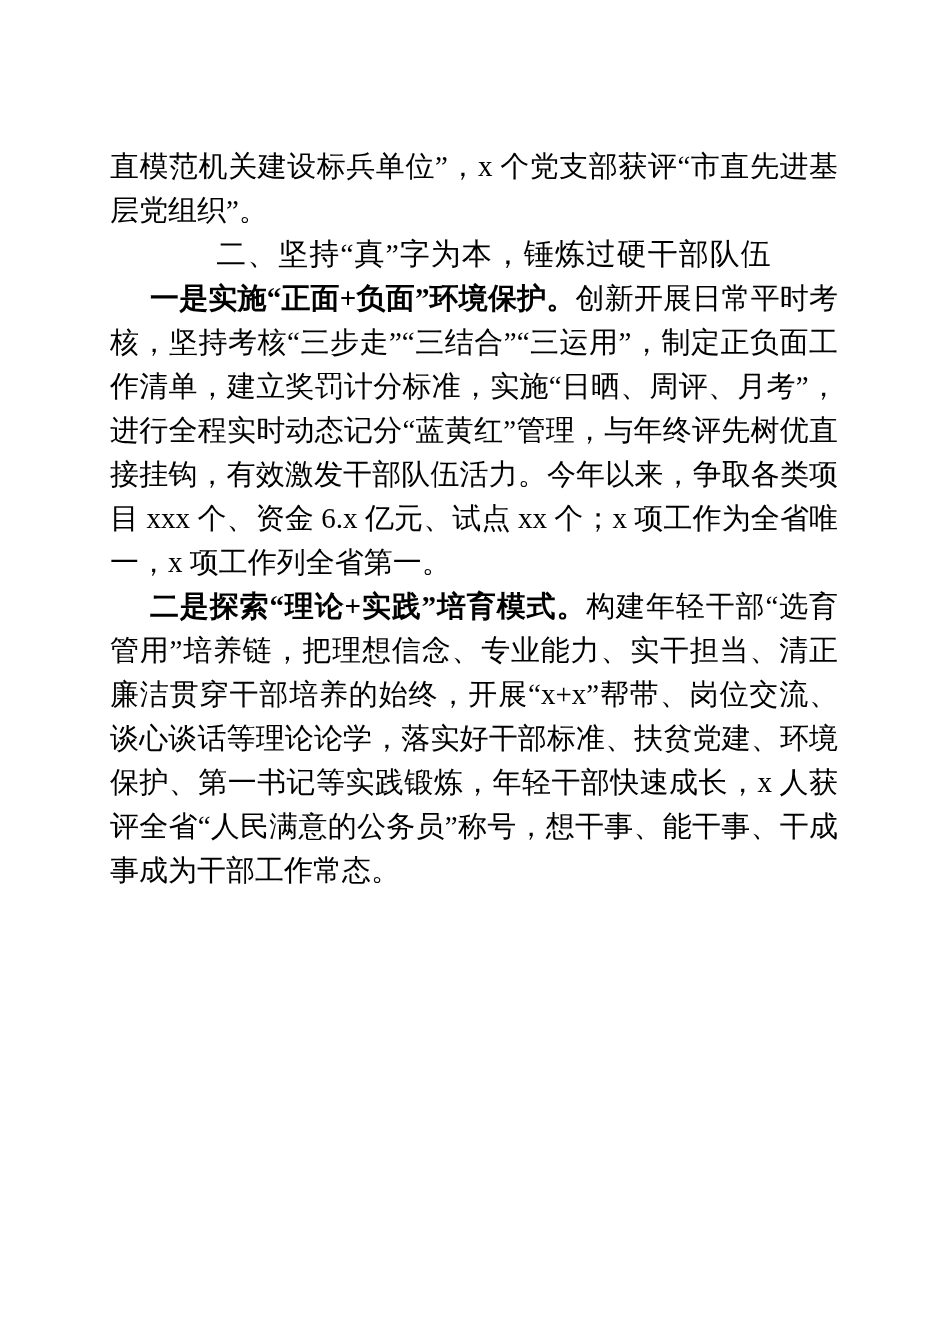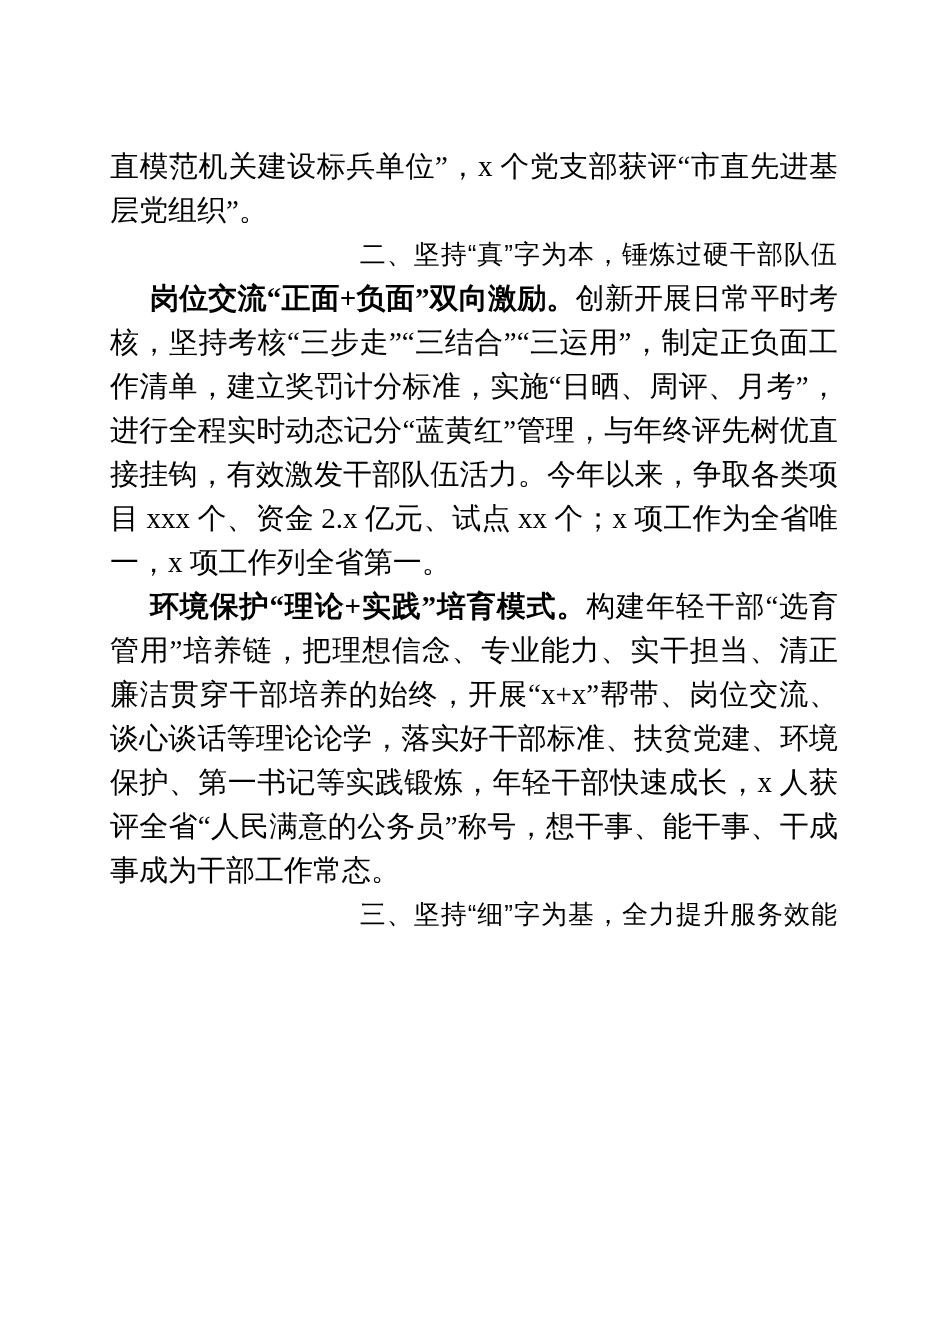--- a/index.html
+++ b/index.html
@@ -25,34 +25,33 @@
     width: 728px;
     font-size: 29px;
     line-height: 44px;
     text-align: justify;
     color: #000000;
   }
   .para { margin: 0; padding: 0; }
   .para.indent { text-indent: 40px; }
   .para.no-indent { text-indent: 0; }
   .para.heading {
-    font-family: Liberation Sans, sans-serif;
+    font-family: Liberation Serif, serif;
     font-weight: 700;
-    font-size: 26px;
+    font-size: 30px;
     line-height: 44px;
-    text-align: right;
+    text-align: center;
     letter-spacing: 1px;
   }
   .seg.lead { font-weight: 700; }
   .seg.text { font-weight: 400; }
 </style>
 </head>
 <body>
 
 <div class="page">
   <main class="doc" id="doc-root">
       <p class="para body no-indent"><span class="seg text">直模范机关建设标兵单位”，x 个党支部获评“市直先进基层党组织”。</span></p>
       <h2 class="para heading indent"><span class="seg text">二、坚持“真”字为本，锤炼过硬干部队伍</span></h2>
-      <p class="para body indent"><span class="seg lead">岗位交流“正面+负面”双向激励。</span><span class="seg text">创新开展日常平时考核，坚持考核“三步走”“三结合”“三运用”，制定正负面工作清单，建立奖罚计分标准，实施“日晒、周评、月考”，进行全程实时动态记分“蓝黄红”管理，与年终评先树优直接挂钩，有效激发干部队伍活力。今年以来，争取各类项目 xxx 个、资金 2.x 亿元、试点 xx 个；x 项工作为全省唯一，x 项工作列全省第一。</span></p>
-      <p class="para body indent"><span class="seg lead">环境保护“理论+实践”培育模式。</span><span class="seg text">构建年轻干部“选育管用”培养链，把理想信念、专业能力、实干担当、清正廉洁贯穿干部培养的始终，开展“x+x”帮带、岗位交流、谈心谈话等理论论学，落实好干部标准、扶贫党建、环境保护、第一书记等实践锻炼，年轻干部快速成长，x 人获评全省“人民满意的公务员”称号，想干事、能干事、干成事成为干部工作常态。</span></p>
-      <h2 class="para heading indent"><span class="seg text">三、坚持“细”字为基，全力提升服务效能</span></h2>
+      <p class="para body indent"><span class="seg lead">一是实施“正面+负面”环境保护。</span><span class="seg text">创新开展日常平时考核，坚持考核“三步走”“三结合”“三运用”，制定正负面工作清单，建立奖罚计分标准，实施“日晒、周评、月考”，进行全程实时动态记分“蓝黄红”管理，与年终评先树优直接挂钩，有效激发干部队伍活力。今年以来，争取各类项目 xxx 个、资金 6.x 亿元、试点 xx 个；x 项工作为全省唯一，x 项工作列全省第一。</span></p>
+      <p class="para body indent"><span class="seg lead">二是探索“理论+实践”培育模式。</span><span class="seg text">构建年轻干部“选育管用”培养链，把理想信念、专业能力、实干担当、清正廉洁贯穿干部培养的始终，开展“x+x”帮带、岗位交流、谈心谈话等理论论学，落实好干部标准、扶贫党建、环境保护、第一书记等实践锻炼，年轻干部快速成长，x 人获评全省“人民满意的公务员”称号，想干事、能干事、干成事成为干部工作常态。</span></p>
     </main>
 </div>
 
 </body></html>

